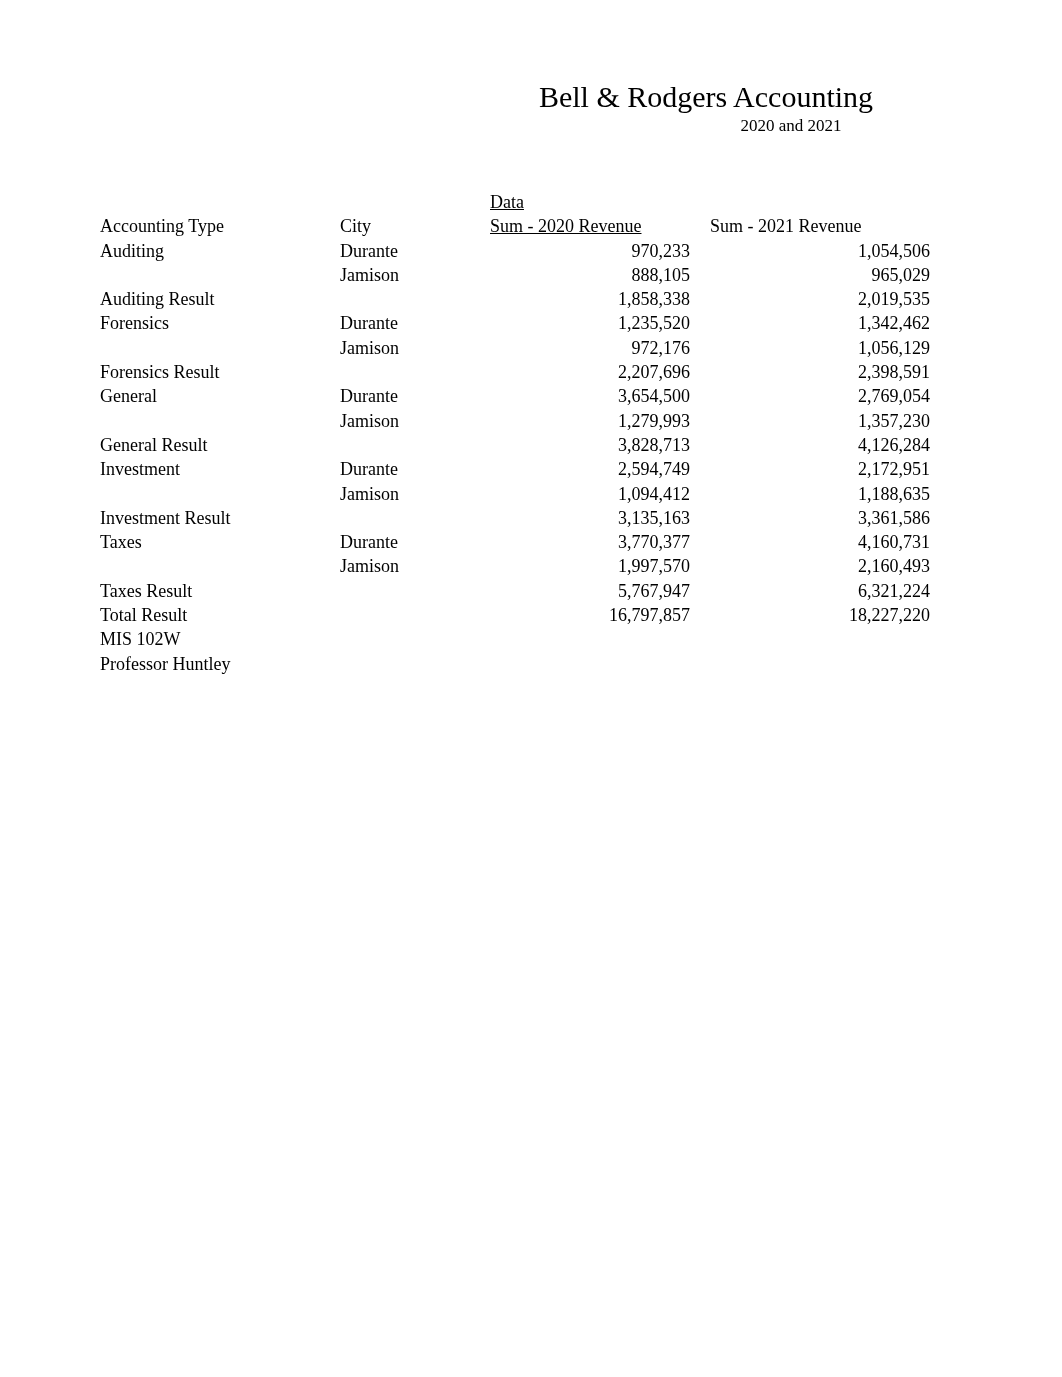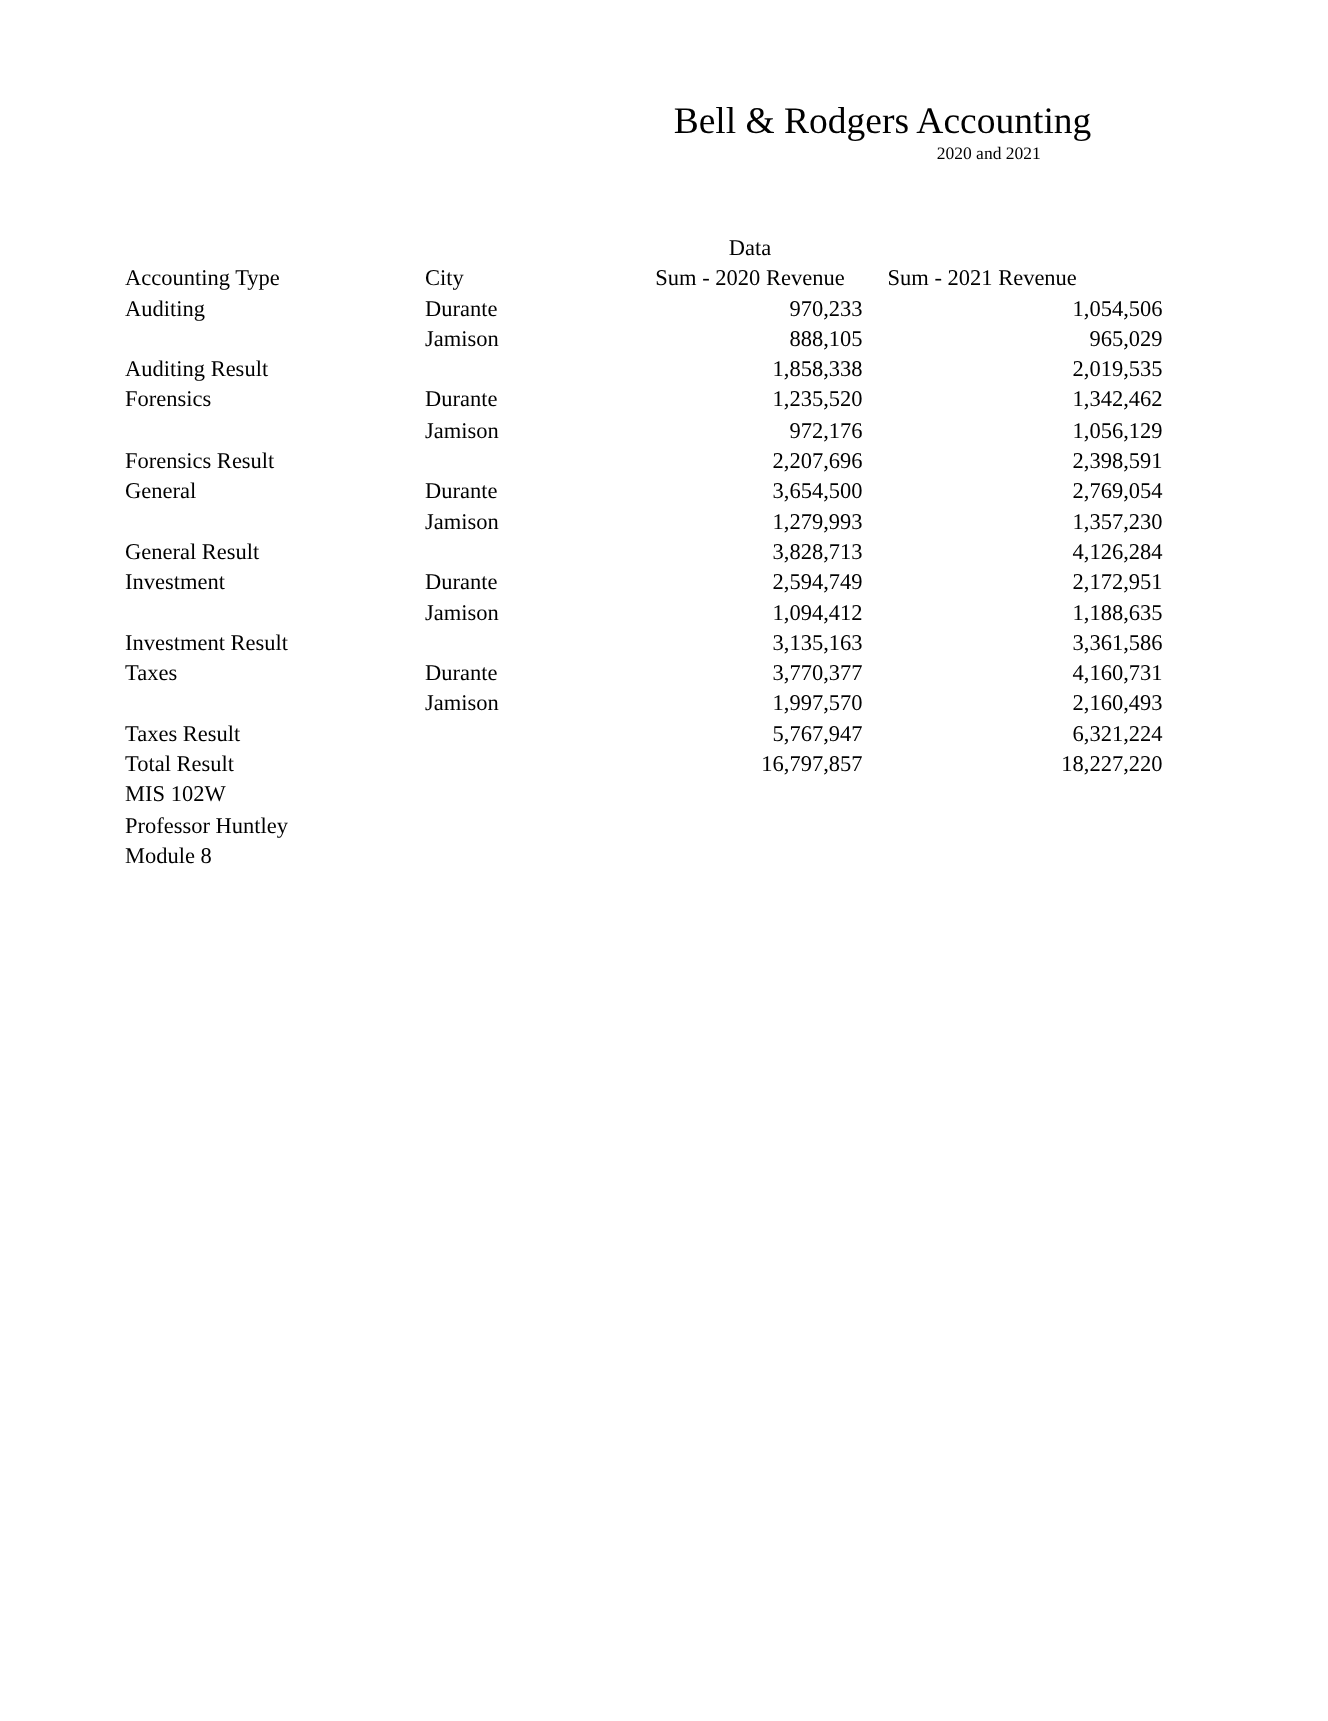--- a/index.html
+++ b/index.html
@@ -18,21 +18,21 @@
     .title-block {
       text-align: center;
       margin-left: 350px;
       margin-bottom: 54px;
     }
     .title {
       font-size: 30px;
       font-weight: normal;
     }
     .subtitle {
-      font-size: 14px;
+      font-size: 17px;
       margin-top: 2px;
       margin-left: 170px;
     }
     .table {
       width: 100%;
       font-size: 18px;
       line-height: 1.35;
     }
     .row {
       display: flex;
@@ -55,22 +55,23 @@
       text-align: right;
     }
     .data-header-row .col-city {
       width: 150px;
     }
     .data-header {
       text-align: left;
       padding-left: 0;
     }
     .col-2020.header-left {
-      text-align: center;
+      text-align: left;
       padding-right: 0;
+      text-decoration: underline;
     }
     .col-2021.header-left {
       text-align: left;
     }
     .footer-lines {
       font-size: 18px;
       line-height: 1.35;
     }
   </style>
 </head>
@@ -193,16 +194,15 @@
   <div class="row">
     <div class="col-type">Total Result</div>
     <div class="col-city"></div>
     <div class="col-2020">16,797,857</div>
     <div class="col-2021">18,227,220</div>
   </div>
 
   <div class="footer-lines">
     <div>MIS 102W</div>
     <div>Professor Huntley</div>
-    <div>Module 8</div>
   </div>
 
 </div>
 
 </body></html>

